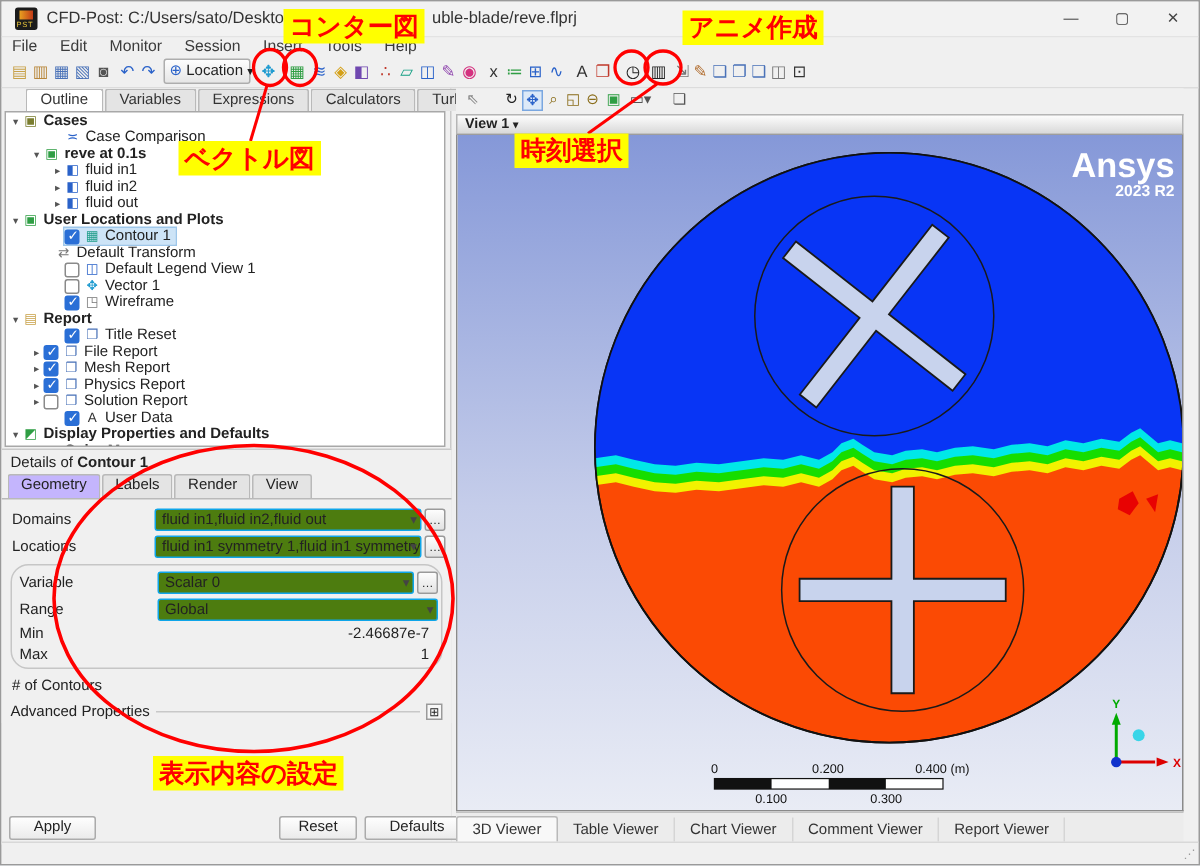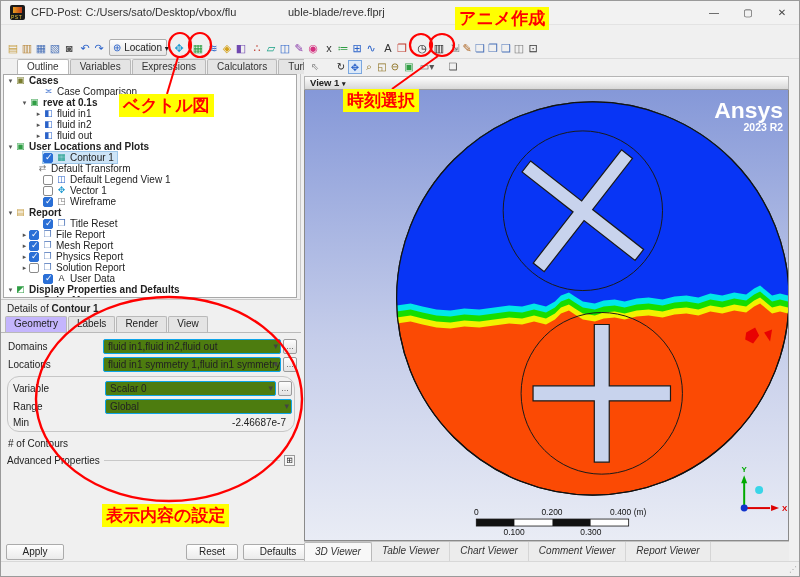--- a/index.html
+++ b/index.html
@@ -58,21 +58,21 @@
   .adv-line{flex:1;border-top:1px solid #c8c8c8;}
   .adv-btn{width:11px;height:11px;border:1px solid #9a9a9a;font-size:8px;line-height:9px;text-align:center;background:#f7f7f7;}
   .btn{position:absolute;height:16px;border:1px solid #ababab;background:linear-gradient(#fefefe,#ebebeb);border-radius:2px;font-size:10px;text-align:center;line-height:14px;}
   
   .viewer{position:absolute;left:303px;top:58px;width:485px;height:504px;background:#f0f0f0;}
   .v-toolbar{position:absolute;left:0;top:0;width:100%;height:17px;background:#f0f0f0;}
   .v-icon{position:absolute;top:1px;width:14px;height:14px;font-size:10px;line-height:14px;text-align:center;color:#333;}
   .v-icon.active{border:1px solid #7aa7e0;background:#dce9f8;}
   .view-bar{position:absolute;left:0;top:17px;width:100%;height:14px;background:linear-gradient(#fdfdfd,#d8d8d8);border:1px solid #b5b5b5;border-bottom-color:#9d9d9d;font-size:9.5px;font-weight:bold;padding-left:5px;line-height:12px;color:#222;}
   .viewport{position:absolute;left:0;top:31px;width:485px;height:451px;border:1px solid #8a8a8a;border-top:none;}
-  .v-tabs{position:absolute;left:0;bottom:0;width:100%;height:22px;background:#ececec;border-top:1px solid #c2c2c2;display:flex;font-size:10px;font-style:italic;}
+  .v-tabs{position:absolute;left:0;bottom:0;width:100%;height:22px;background:#ececec;border-top:1px solid #c2c2c2;display:flex;align-items:flex-end;font-size:10px;}
   .v-tab{padding:3px 10px 4px 10px;color:#333;border-right:1px solid #d5d5d5;}
   .v-tab.active{background:#f8f8f8;border:1px solid #b9b9b9;border-bottom:none;border-radius:2px 2px 0 0;}
   .statusbar{position:absolute;left:0;bottom:0;width:100%;height:15px;background:#f0f0f0;border-top:1px solid #d8d8d8;}
   .grip{position:absolute;right:2px;bottom:2px;font-size:8px;color:#9a9a9a;}
   
   .ann-label{position:absolute;background:#ffff00;color:#ff0000;font-size:17px;font-weight:bold;padding:1px 4px;line-height:1.25;z-index:60;white-space:nowrap;}
   .ann-svg{position:absolute;left:0;top:0;width:800px;height:577px;z-index:55;pointer-events:none;}
 </style>
 </head>
 <body>
@@ -83,20 +83,29 @@
     <div class="app-icon"></div>
     <span class="title-text" style="left:30px">CFD-Post: C:/Users/sato/Desktop/vbox/flu</span>
     <span class="title-text" style="left:287px">uble-blade/reve.flprj</span>
     <div class="win-controls">
       <span class="win-btn">—</span>
       <span class="win-btn">▢</span>
       <span class="win-btn">✕</span>
     </div>
   </div>
 
+  <div class="menubar">
+      <span class="menu-item">File</span>
+      <span class="menu-item">Edit</span>
+      <span class="menu-item">Monitor</span>
+      <span class="menu-item">Session</span>
+      <span class="menu-item">Insert</span>
+      <span class="menu-item">Tools</span>
+      <span class="menu-item">Help</span>
+    </div>
 
   <div class="toolbar">
     <div class="tb-btn" style="left:108px;width:58px">
       <span style="color:#2a62c9">⊕</span>
       <span>Location</span>
       <span style="font-size:8px">▾</span>
     </div>
   <div class="tb-icon" style="left: 4px; color: rgb(200, 162, 74);">▤</div>
       <div class="tb-icon" style="left: 18px; color: rgb(184, 135, 59);">▥</div>
       <div class="tb-icon" style="left: 32px; color: rgb(74, 114, 184);">▦</div>
@@ -327,20 +336,24 @@
             <div class="dots-btn">…</div>
           </div>
           <div class="form-row">
             <span class="form-label" style="width:95px;flex-basis:95px">Range</span>
             <div class="combo"><span>Global</span></div>
           </div>
           <div class="mm-row">
             <span class="form-label" style="width:95px;flex-basis:95px">Min</span>
             <span class="mm-val">-2.46687e-7</span>
           </div>
+          <div class="mm-row">
+            <span class="form-label" style="width:95px;flex-basis:95px">Max</span>
+            <span class="mm-val">1</span>
+          </div>
         </div>
         <div class="form-row">
           <span class="form-label"># of Contours</span>
         </div>
         <div class="adv-row">
           <span>Advanced Properties</span>
           <span class="adv-line"></span>
           <span class="adv-btn">⊞</span>
         </div>
       </div>
@@ -443,18 +456,19 @@
 
   <svg class="ann-svg" viewBox="0 0 800 577">
     <ellipse cx="179" cy="44" rx="11" ry="12" fill="none" stroke="#ff0000" stroke-width="2.2"></ellipse>
     <ellipse cx="199" cy="44" rx="11" ry="12" fill="none" stroke="#ff0000" stroke-width="2.2"></ellipse>
     <ellipse cx="420" cy="44" rx="11" ry="11" fill="none" stroke="#ff0000" stroke-width="2.2"></ellipse>
     <ellipse cx="441" cy="44" rx="12" ry="11" fill="none" stroke="#ff0000" stroke-width="2.2"></ellipse>
     <ellipse cx="168" cy="398" rx="133" ry="102" fill="none" stroke="#ff0000" stroke-width="2.4"></ellipse>
     <line x1="177" y1="56" x2="166" y2="93" stroke="#ff0000" stroke-width="2"></line>
     <line x1="437" y1="55" x2="391" y2="88" stroke="#ff0000" stroke-width="2"></line>
   </svg>
+  <div class="ann-label" style="left:188px;top:5px">コンター図</div>
   <div class="ann-label" style="left:454px;top:6px">アニメ作成</div>
   <div class="ann-label" style="left:118px;top:93px">ベクトル図</div>
   <div class="ann-label" style="left:342px;top:88px">時刻選択</div>
   <div class="ann-label" style="left:101px;top:503px">表示内容の設定</div>
 
 </div>
 
 </body></html>

